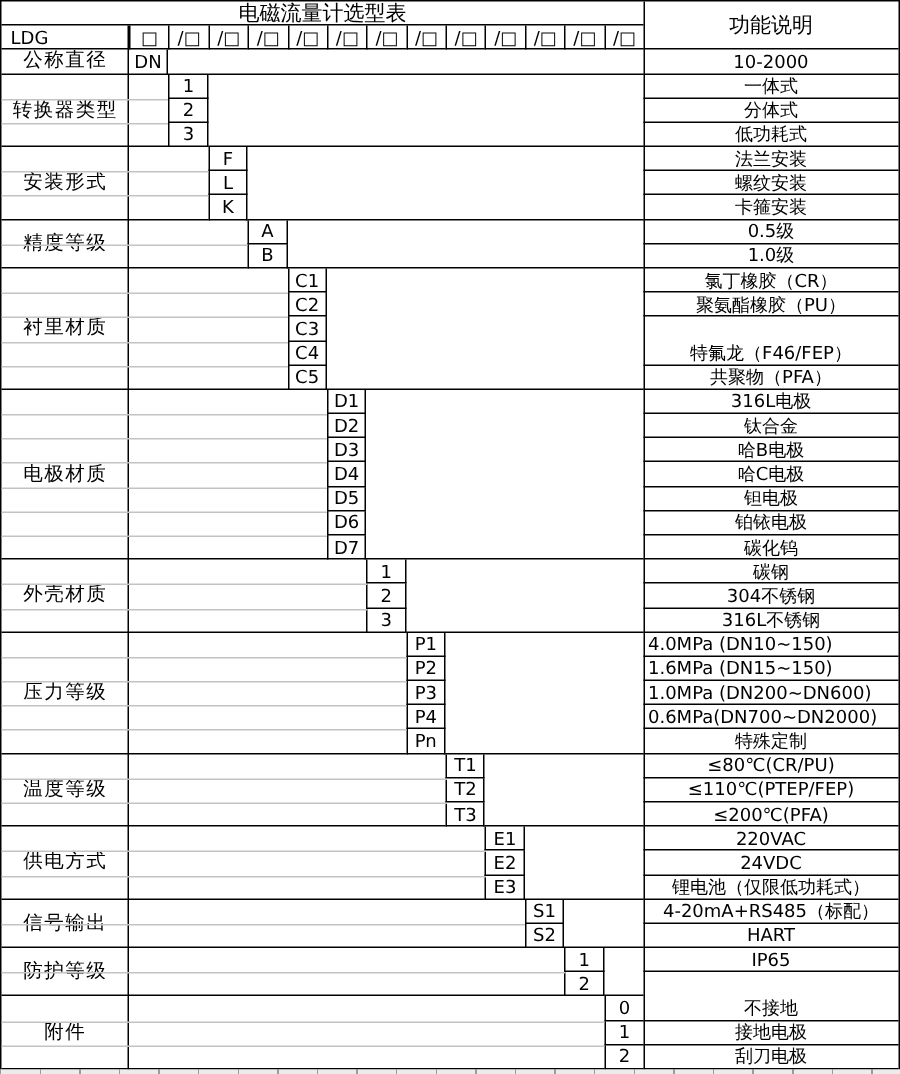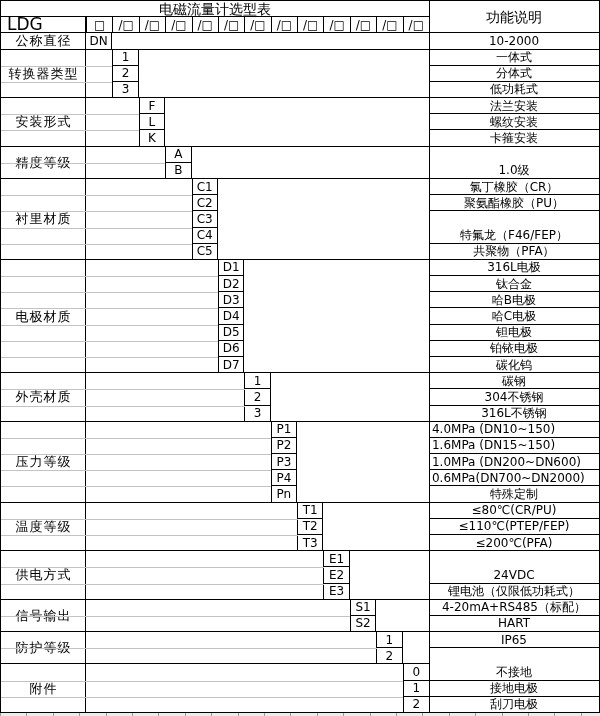--- a/index.html
+++ b/index.html
@@ -8,21 +8,21 @@
   .grid{position:absolute;left:0;top:0;width:600px;height:713px;
         box-sizing:border-box;border:1px solid #000;border-bottom:none;
         display:grid;
         grid-template-columns:85px repeat(13,1fr) 170px;
         grid-template-rows:repeat(44,1fr);}
   .c{box-sizing:border-box;display:flex;align-items:center;justify-content:center;
      overflow:hidden;white-space:nowrap;font-size:12px;line-height:1;}
   .bb{border-bottom:1px solid #000;}
   .tt{font-size:14px;border-bottom:1px solid #000;}
   .hd{font-size:14px;border-bottom:1px solid #000;}
-  .ldg{justify-content:flex-start;padding-left:6px;border-bottom:1px solid #000;font-size:17px;}
+  .ldg{justify-content:flex-start;padding-left:6px;border-bottom:1px solid #000;font-size:12px;}
   .slot{border-left:1px solid #000;border-bottom:1px solid #000;font-size:12px;}
   .cat{border-bottom:1px solid #000;font-size:13px;letter-spacing:1px;}
   .code{border:1px solid #000;border-top:none;}
   .code.nfl{border-left:none;}
   .code.nr{border-right:none;}
   .desc{border-bottom:1px solid #000;}
   .dl{justify-content:flex-start;padding-left:3px;}
   .vl{position:absolute;width:1px;background:#000;}
   .gl{position:absolute;left:1px;height:1px;background:#c3c3c3;}
   .strip{position:absolute;left:0;top:713px;width:600px;height:3px;
@@ -75,20 +75,21 @@
     <div class="c bb" style="grid-area:9/2/10/4"></div>
     <div class="c desc" style="grid-area:7/15/8/16">法兰安装</div>
     <div class="c desc" style="grid-area:8/15/9/16">螺纹安装</div>
     <div class="c desc" style="grid-area:9/15/10/16">卡箍安装</div>
 
     <div class="c cat" style="grid-area:10/1/12/2">精度等级</div>
     <div class="c code" style="grid-area:10/5/11/6">A</div>
     <div class="c code" style="grid-area:11/5/12/6">B</div>
     <div class="c bb" style="grid-area:10/6/12/15"></div>
     <div class="c bb" style="grid-area:11/2/12/5"></div>
+    <div class="c desc" style="grid-area:10/15/11/16">0.5级</div>
     <div class="c desc" style="grid-area:11/15/12/16">1.0级</div>
 
     <div class="c cat" style="grid-area:12/1/17/2">衬里材质</div>
     <div class="c code" style="grid-area:12/6/13/7">C1</div>
     <div class="c code" style="grid-area:13/6/14/7">C2</div>
     <div class="c code" style="grid-area:14/6/15/7">C3</div>
     <div class="c code" style="grid-area:15/6/16/7">C4</div>
     <div class="c code" style="grid-area:16/6/17/7">C5</div>
     <div class="c bb" style="grid-area:12/7/17/15"></div>
     <div class="c bb" style="grid-area:16/2/17/6"></div>
@@ -148,20 +149,21 @@
     <div class="c desc" style="grid-area:32/15/33/16">≤80℃(CR/PU)</div>
     <div class="c desc" style="grid-area:33/15/34/16">≤110℃(PTEP/FEP)</div>
     <div class="c desc" style="grid-area:34/15/35/16">≤200℃(PFA)</div>
 
     <div class="c cat" style="grid-area:35/1/38/2">供电方式</div>
     <div class="c code" style="grid-area:35/11/36/12">E1</div>
     <div class="c code" style="grid-area:36/11/37/12">E2</div>
     <div class="c code" style="grid-area:37/11/38/12">E3</div>
     <div class="c bb" style="grid-area:35/12/38/15"></div>
     <div class="c bb" style="grid-area:37/2/38/11"></div>
+    <div class="c desc" style="grid-area:35/15/36/16">220VAC</div>
     <div class="c desc" style="grid-area:36/15/37/16">24VDC</div>
     <div class="c desc" style="grid-area:37/15/38/16">锂电池（仅限低功耗式）</div>
 
     <div class="c cat" style="grid-area:38/1/40/2">信号输出</div>
     <div class="c code" style="grid-area:38/12/39/13">S1</div>
     <div class="c code" style="grid-area:39/12/40/13">S2</div>
     <div class="c bb" style="grid-area:38/13/40/15"></div>
     <div class="c bb" style="grid-area:39/2/40/12"></div>
     <div class="c desc" style="grid-area:38/15/39/16">4-20mA+RS485（标配）</div>
     <div class="c desc" style="grid-area:39/15/40/16">HART</div>

